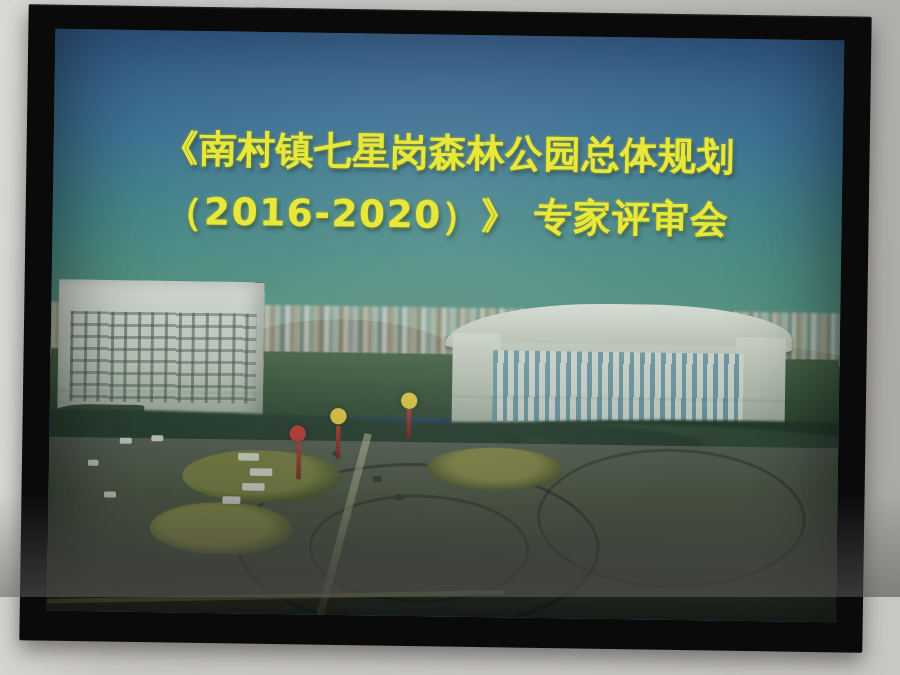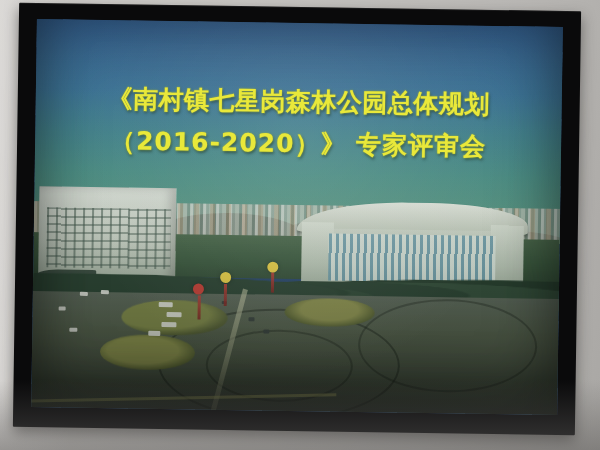--- a/index.html
+++ b/index.html
@@ -4,21 +4,21 @@
 <style>
   * { margin:0; padding:0; box-sizing:border-box; }
   html, body {
     width:600px; height:450px; overflow:hidden;
     background:#c9c7c4;
     font-family:"DejaVu Sans", sans-serif;
   }
 
   
   #room {
-    position:relative; width:600px; height:450px;
+    position:relative; width:600px; height:398px;
     background:
       linear-gradient(105deg, #d3d1ce 0%, #c6c4c1 38%, #b9b7b4 72%, #a9a7a4 100%);
   }
   #wall-shade-bottom{
     position:absolute; left:0; bottom:0; width:600px; height:70px;
     background:linear-gradient(180deg, rgba(120,118,116,0) 0%, rgba(96,94,92,.55) 100%);
     pointer-events:none;
   }
   #wall-shade-left{
     position:absolute; left:0; top:0; width:70px; height:450px;

